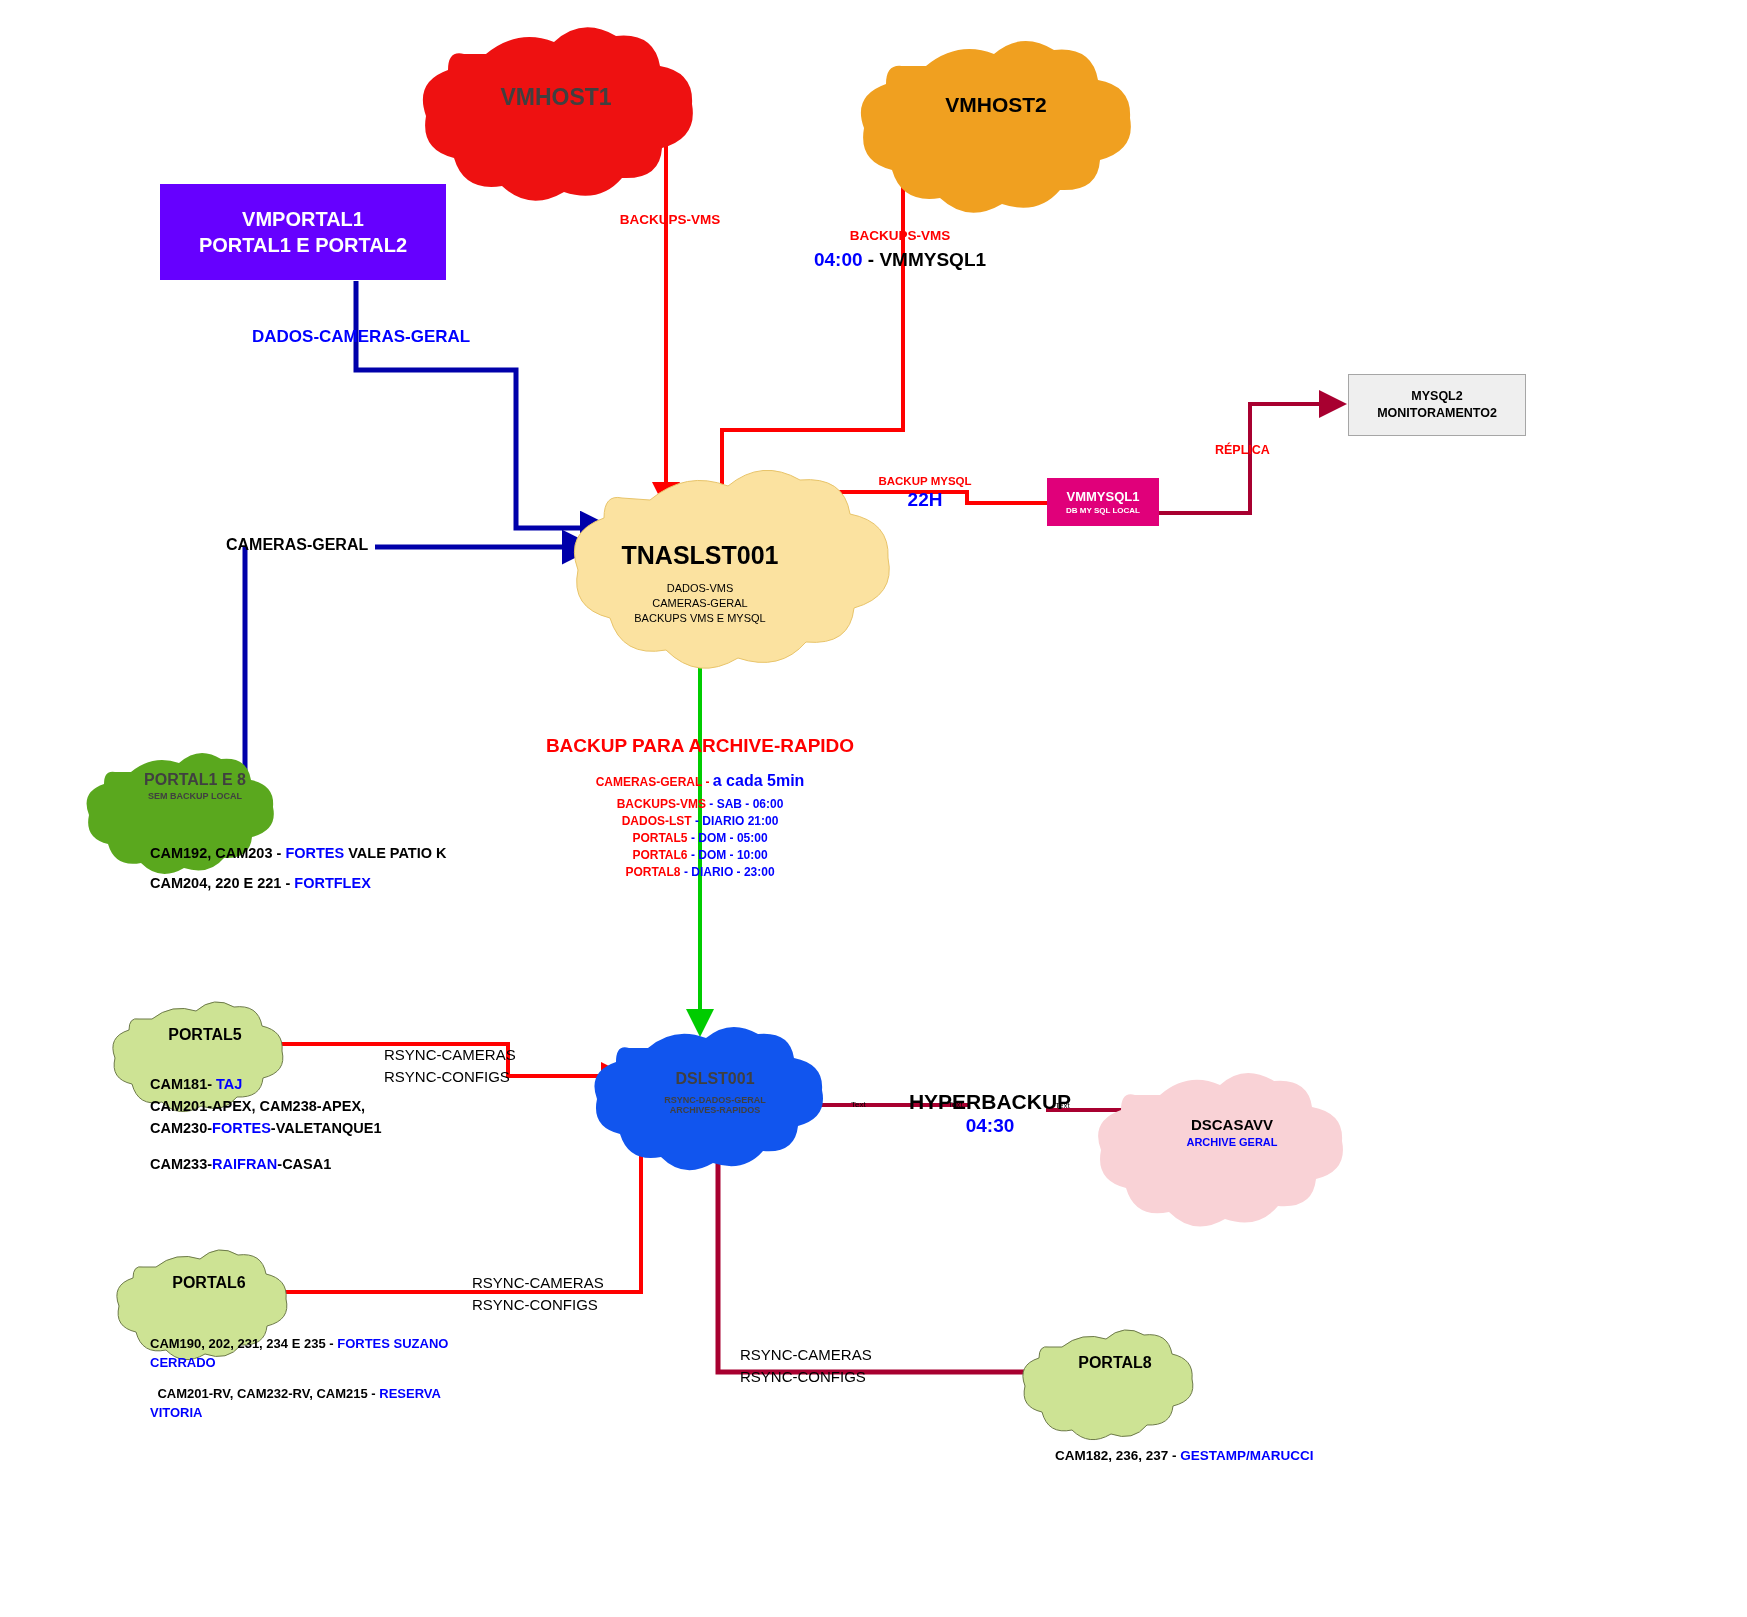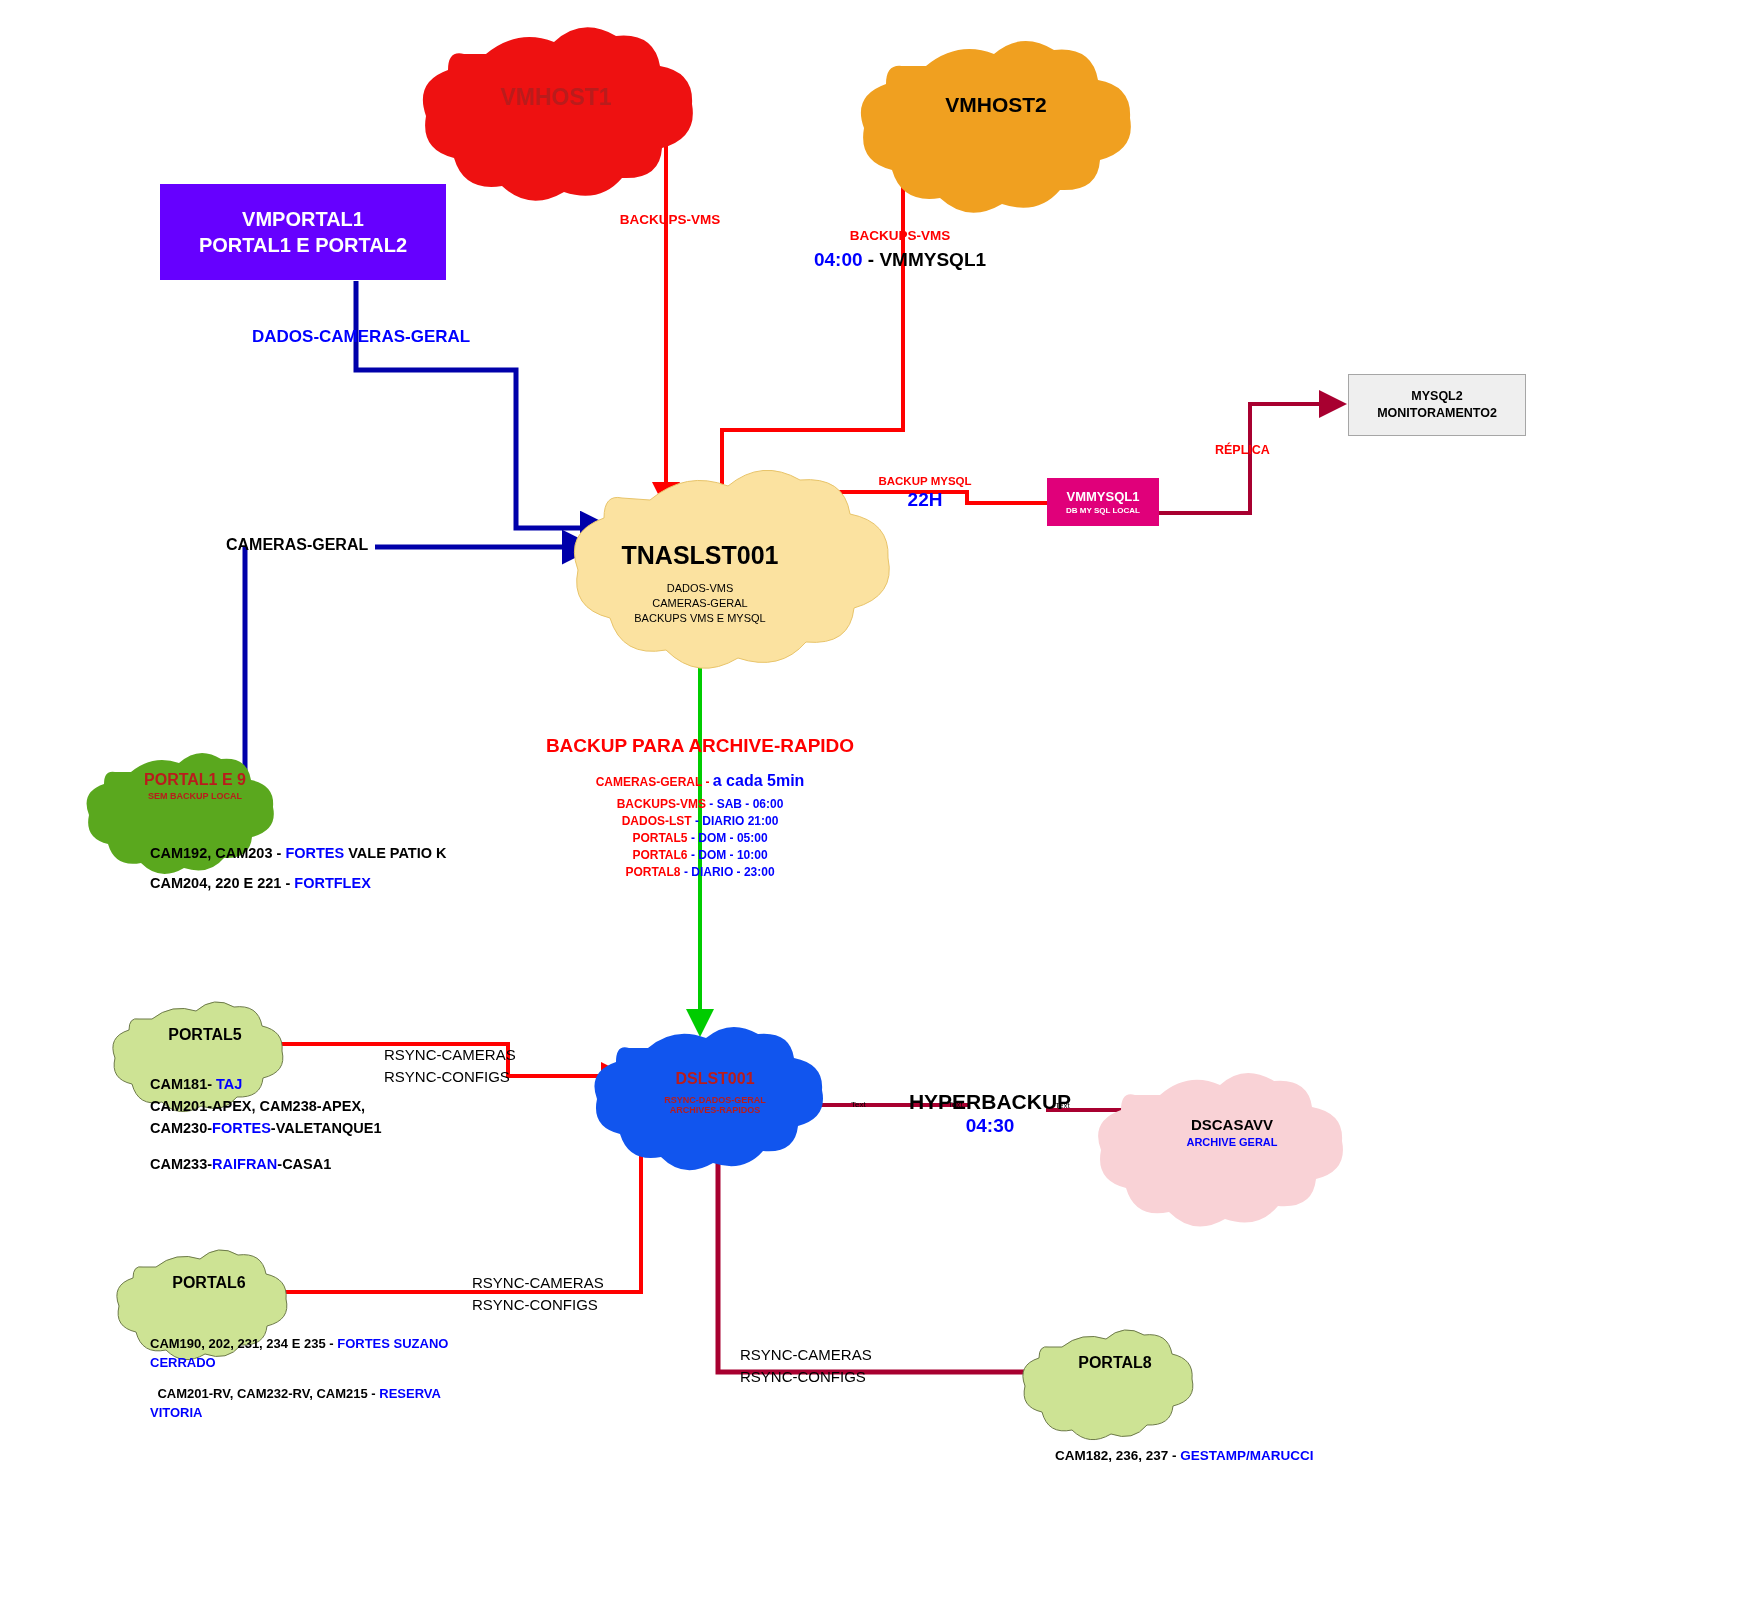--- a/index.html
+++ b/index.html
@@ -4,21 +4,21 @@
 <style>
   html,body{margin:0;padding:0;background:#ffffff;}
   body{width:1747px;height:1617px;position:relative;font-family:"Liberation Sans",sans-serif;overflow:hidden;}
   .stage{position:absolute;left:0;top:0;width:1747px;height:1617px;}
   svg.layer{position:absolute;left:0;top:0;width:1747px;height:1617px;}
   .lbl{position:absolute;white-space:nowrap;}
   .cloudtxt{position:absolute;display:flex;flex-direction:column;align-items:center;justify-content:center;text-align:center;pointer-events:none;}
 
   
   .cloud-title{font-weight:bold;}
-  .t-white{color:#b91c1c;}
+  .t-white{color:#404040;}
   .t-black{color:#000000;}
 
   
   .box{position:absolute;display:flex;flex-direction:column;align-items:center;justify-content:center;text-align:center;}
   #vmportal1{left:160px;top:184px;width:286px;height:96px;background:#6600ff;color:#ffffff;font-weight:bold;font-size:20px;line-height:26px;}
   #vmmysql1{left:1047px;top:478px;width:112px;height:48px;background:#e0007a;color:#ffffff;}
   #vmmysql1 .b1{font-weight:bold;font-size:13px;}
   #vmmysql1 .b2{font-weight:bold;font-size:8px;margin-top:2px;}
   #mysql2{left:1348px;top:374px;width:176px;height:60px;background:#efefef;border:1px solid #a6a6a6;color:#000000;font-weight:bold;font-size:12.5px;line-height:17px;}
 
@@ -135,21 +135,21 @@
     <span class="b1">VMMYSQL1</span>
     <span class="b2">DB MY SQL LOCAL</span>
   </div>
 
   <div class="box" id="mysql2">
     <span>MYSQL2</span>
     <span>MONITORAMENTO2</span>
   </div>
 
   <div class="cloudtxt" style="left:120px;top:764px;width:150px;height:44px;">
-    <span class="cloud-title t-white" style="font-size:16px;">PORTAL1 E 9</span>
+    <span class="cloud-title t-white" style="font-size:16px;">PORTAL1 E 8</span>
     <span class="t-white bold" style="font-size:9px;margin-top:2px;">SEM BACKUP LOCAL</span>
   </div>
 
   <div class="cloudtxt" style="left:140px;top:1022px;width:130px;height:26px;">
     <span class="cloud-title t-black" style="font-size:16px;">PORTAL5</span>
   </div>
 
   <div class="cloudtxt" style="left:144px;top:1270px;width:130px;height:26px;">
     <span class="cloud-title t-black" style="font-size:16px;">PORTAL6</span>
   </div>

